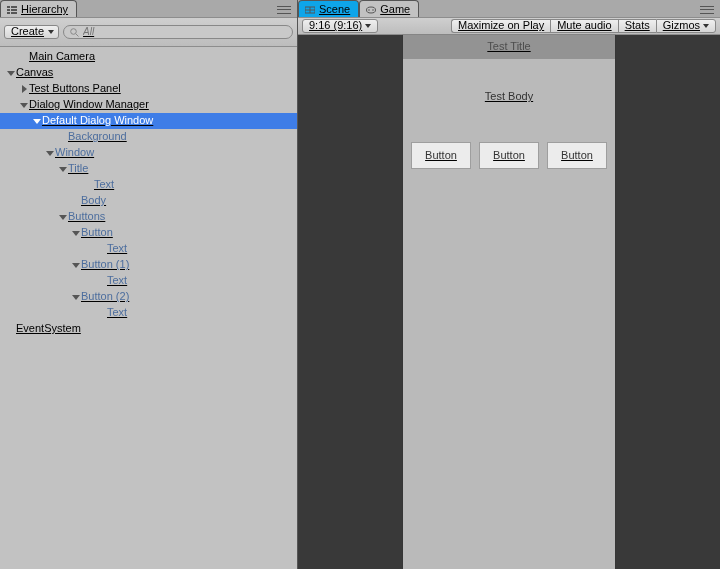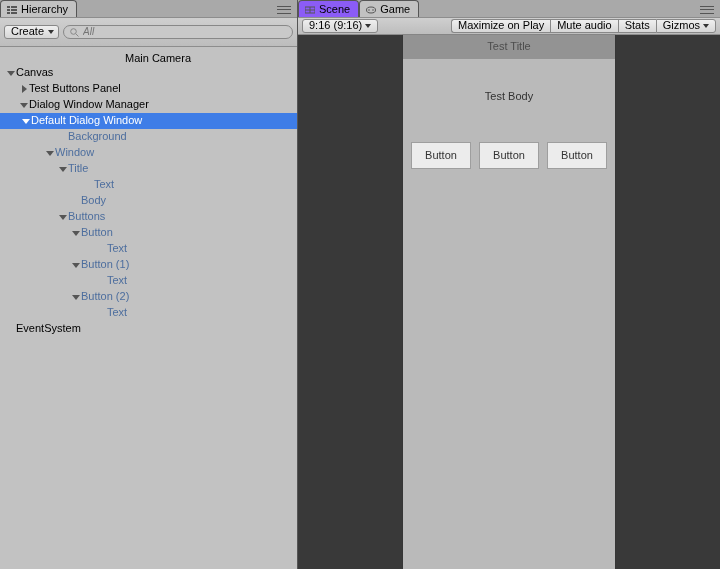--- a/index.html
+++ b/index.html
@@ -1,26 +1,26 @@
 <!DOCTYPE html>
 <html><head>
 <meta charset="utf-8">
 <style>
   * { margin:0; padding:0; box-sizing:border-box; font-family:"Lucida Grande","Segoe UI",Arial,sans-serif; font-size:11px; line-height:1.2; }
   body { width:720px; height:569px; display:flex; background:#c2c2c2; overflow:hidden; }
 
   
-  .panel { display:flex; flex-direction:column; background:#c2c2c2; }
+  .panel { display:flex; flex-direction:column; background:#c2c2c2;text-decoration:underline; }
   .hierarchy-panel { width:298px; border-right:1px solid #555; }
   .game-panel { flex:1; }
 
   
   .tab-bar { height:17px; display:flex; align-items:flex-end; background:#a9a9a9; position:relative; }
   .tab { height:17px; padding:2px 8px 0 6px; background:#c2c2c2; border:1px solid #555; border-bottom:none; border-top-left-radius:4px; border-top-right-radius:4px; display:flex; align-items:center; gap:4px; margin-right:0px; }
-  .tab.inactive { background:#8b5cf6;justify-content:space-between; }
+  .tab.inactive { background:#0ea5e9;justify-content:space-between; }
   .menu-icon { margin-left:auto; padding:2px 6px 0 6px; height:17px; display:flex; align-items:center; cursor:pointer; }
   .bars { width:14px; height:8px; display:flex; flex-direction:column; justify-content:space-between; }
   .bars span { display:block; height:1px; background:#555; }
 
   
   .h-toolbar { height:30px; border-top:1px solid #8d8d8d; border-bottom:1px solid #8d8d8d; background:linear-gradient(#cfcfcf,#bdbdbd); display:flex; align-items:center; padding:0 4px; gap:4px; }
   .create-btn { height:14px; padding:0 4px 0 6px; background:linear-gradient(#efefef,#d7d7d7); border:1px solid #888; border-radius:3px; display:flex; align-items:center; gap:4px; font-size:10px; }
   .dn { width:0;height:0;border-left:3px solid transparent;border-right:3px solid transparent;border-top:4px solid #333; display:inline-block; }
   .search { flex:1; height:14px; border:1px solid #888; border-radius:8px; background:#c9c9c9; display:flex; align-items:center; padding:0 6px; gap:4px; }
   .search svg { flex:none; }
@@ -90,21 +90,21 @@
     <div class="search">
       <svg width="9" height="9" viewBox="0 0 9 9">
           <circle cx="3.5" cy="3.5" r="2.8" fill="none" stroke="#888" stroke-width="1"></circle>
           <line x1="5.8" y1="5.8" x2="8.5" y2="8.5" stroke="#888" stroke-width="1"></line>
         </svg>
       <input placeholder="All" style="">
     </div>
   </div>
 
   <div class="tree" id="tree">
-      <div class="row" style="padding-left: 19px; flex-direction: column;">
+      <div class="row" style="padding-left: 19px;">
         <span class="foldout"></span>
         <span>Main Camera</span>
       </div>
       <div class="row" style="padding-left: 6px;">
         <span class="foldout">
           <span class="tri-down"></span>
         </span>
         <span>Canvas</span>
       </div>
       <div class="row" style="padding-left: 19px;">
@@ -112,21 +112,21 @@
           <span class="tri-right"></span>
         </span>
         <span>Test Buttons Panel</span>
       </div>
       <div class="row" style="padding-left: 19px;">
         <span class="foldout">
           <span class="tri-down"></span>
         </span>
         <span>Dialog Window Manager</span>
       </div>
-      <div class="row prefab selected" style="padding-left: 21px;">
+      <div class="row prefab selected" style="padding-left: 32px;">
         <span class="foldout">
           <span class="tri-down"></span>
         </span>
         <span>Default Dialog Window</span>
       </div>
       <div class="row prefab" style="padding-left: 58px;">
         <span class="foldout"></span>
         <span>Background</span>
       </div>
       <div class="row prefab" style="padding-left: 45px;">

